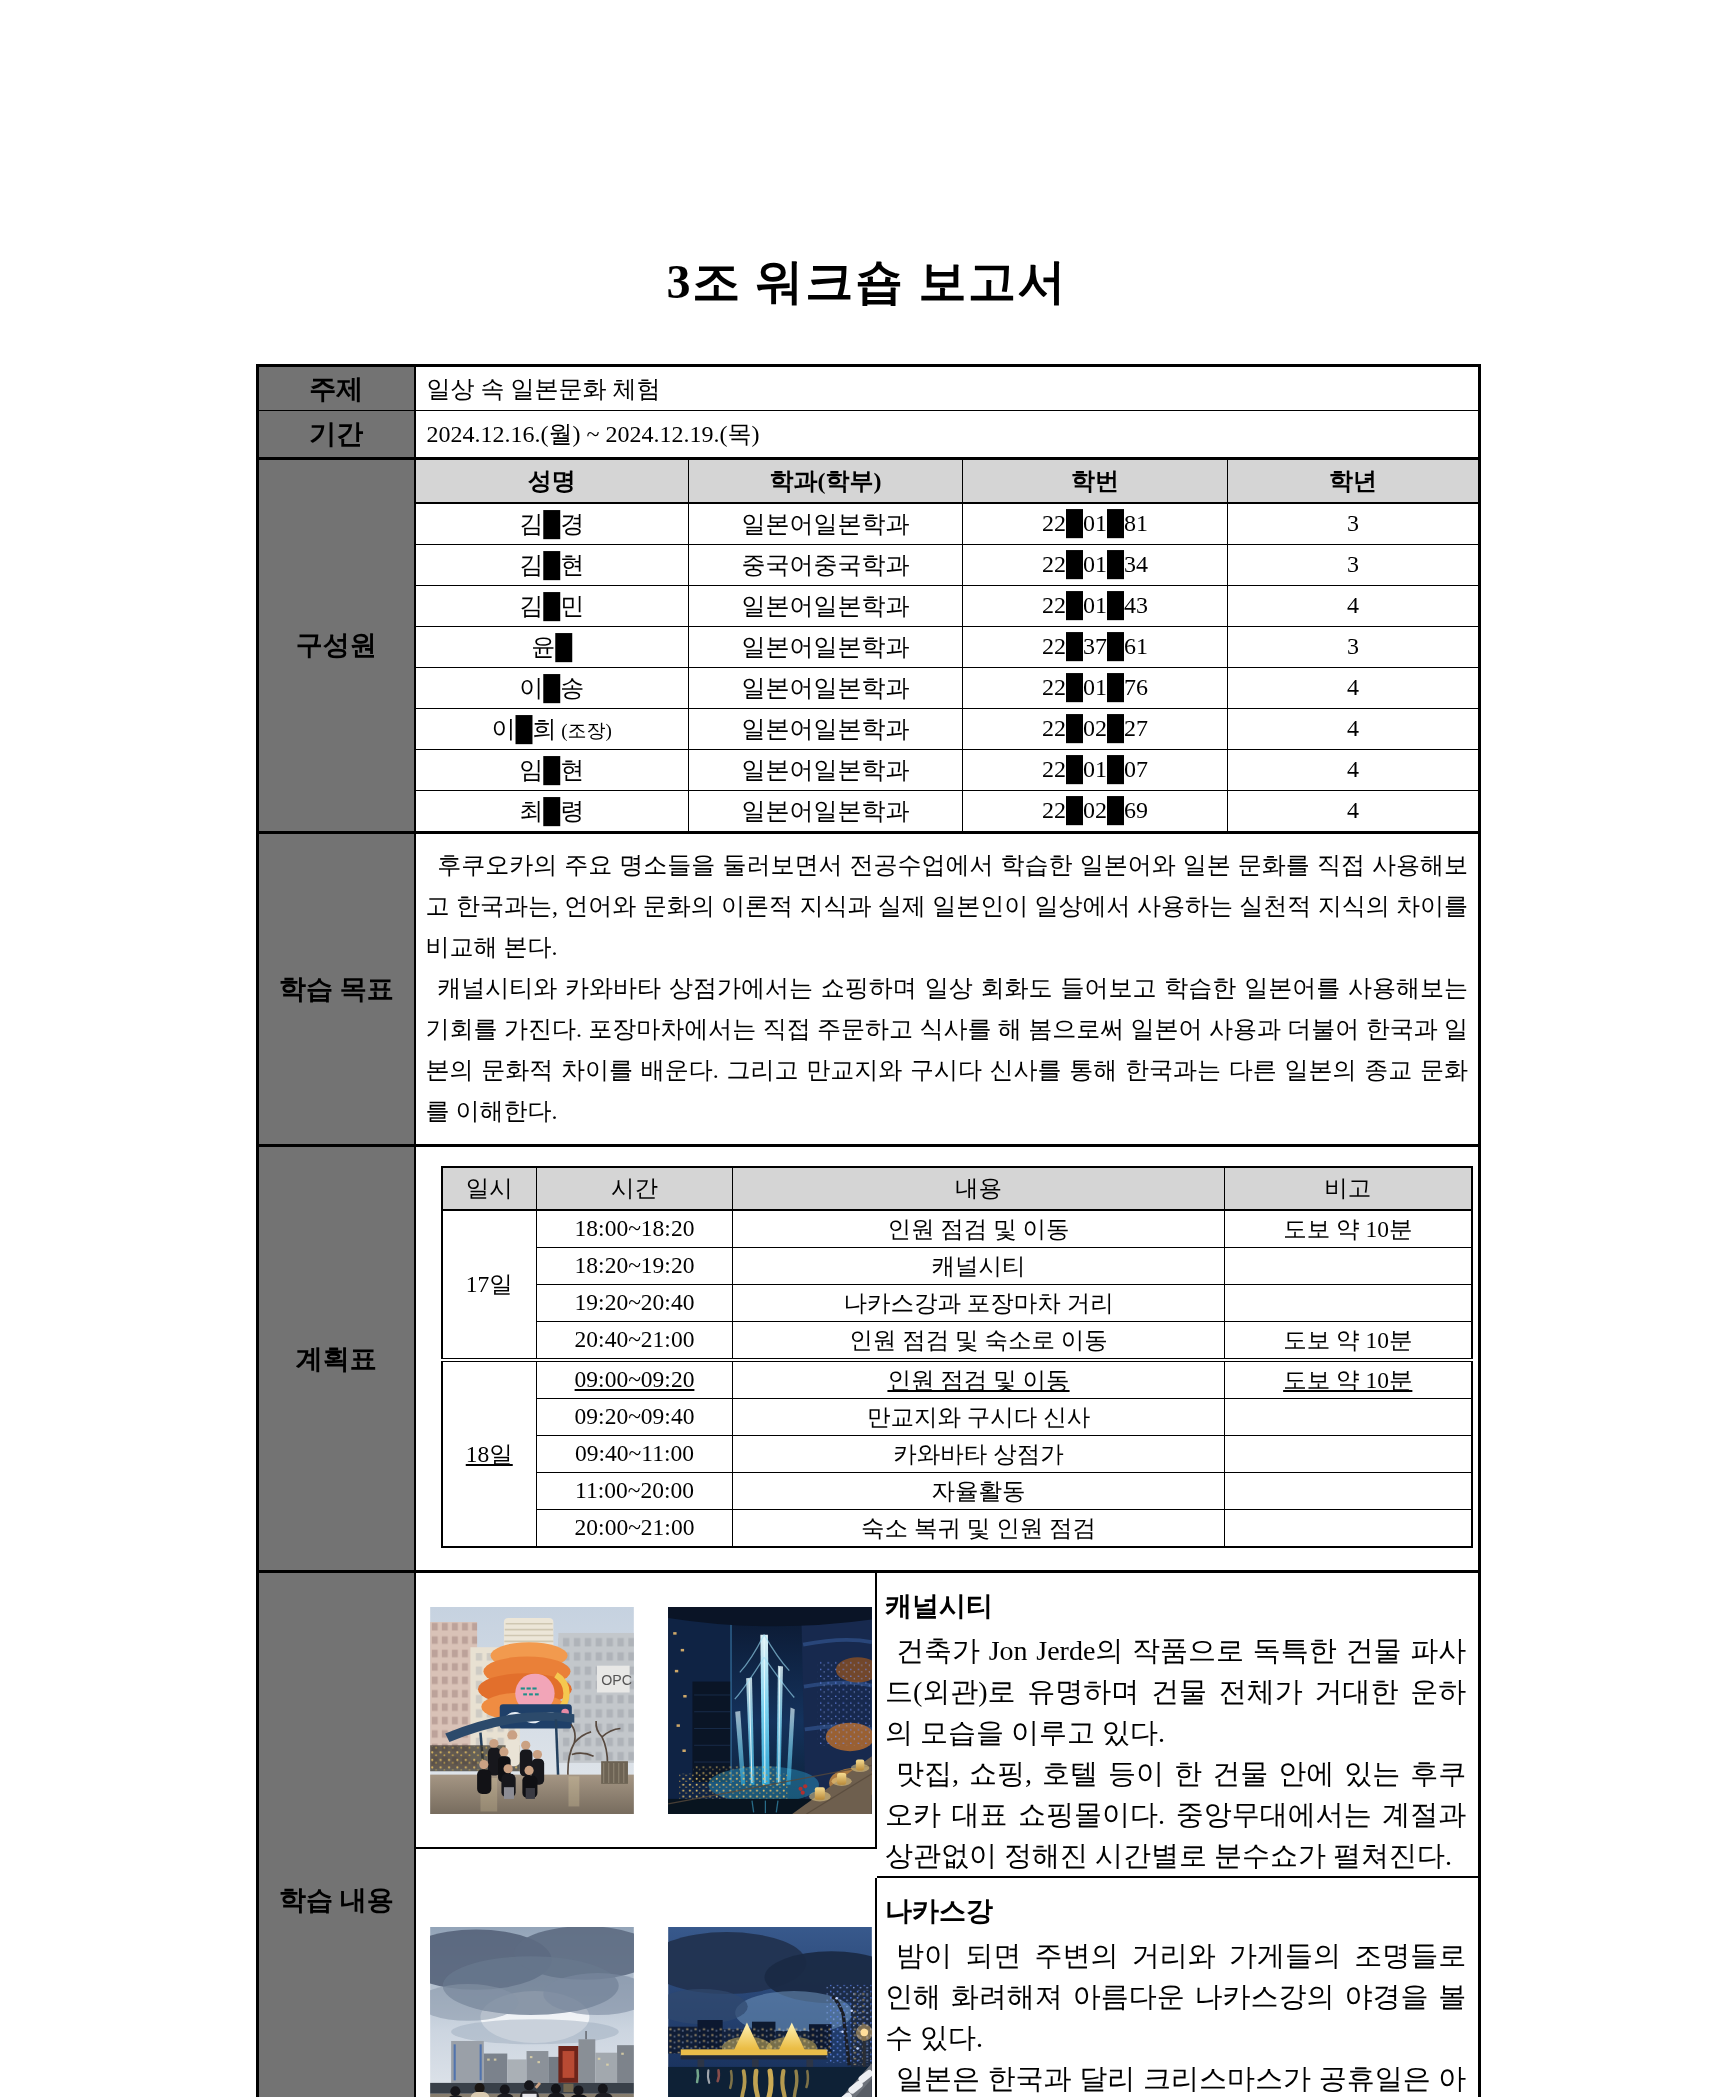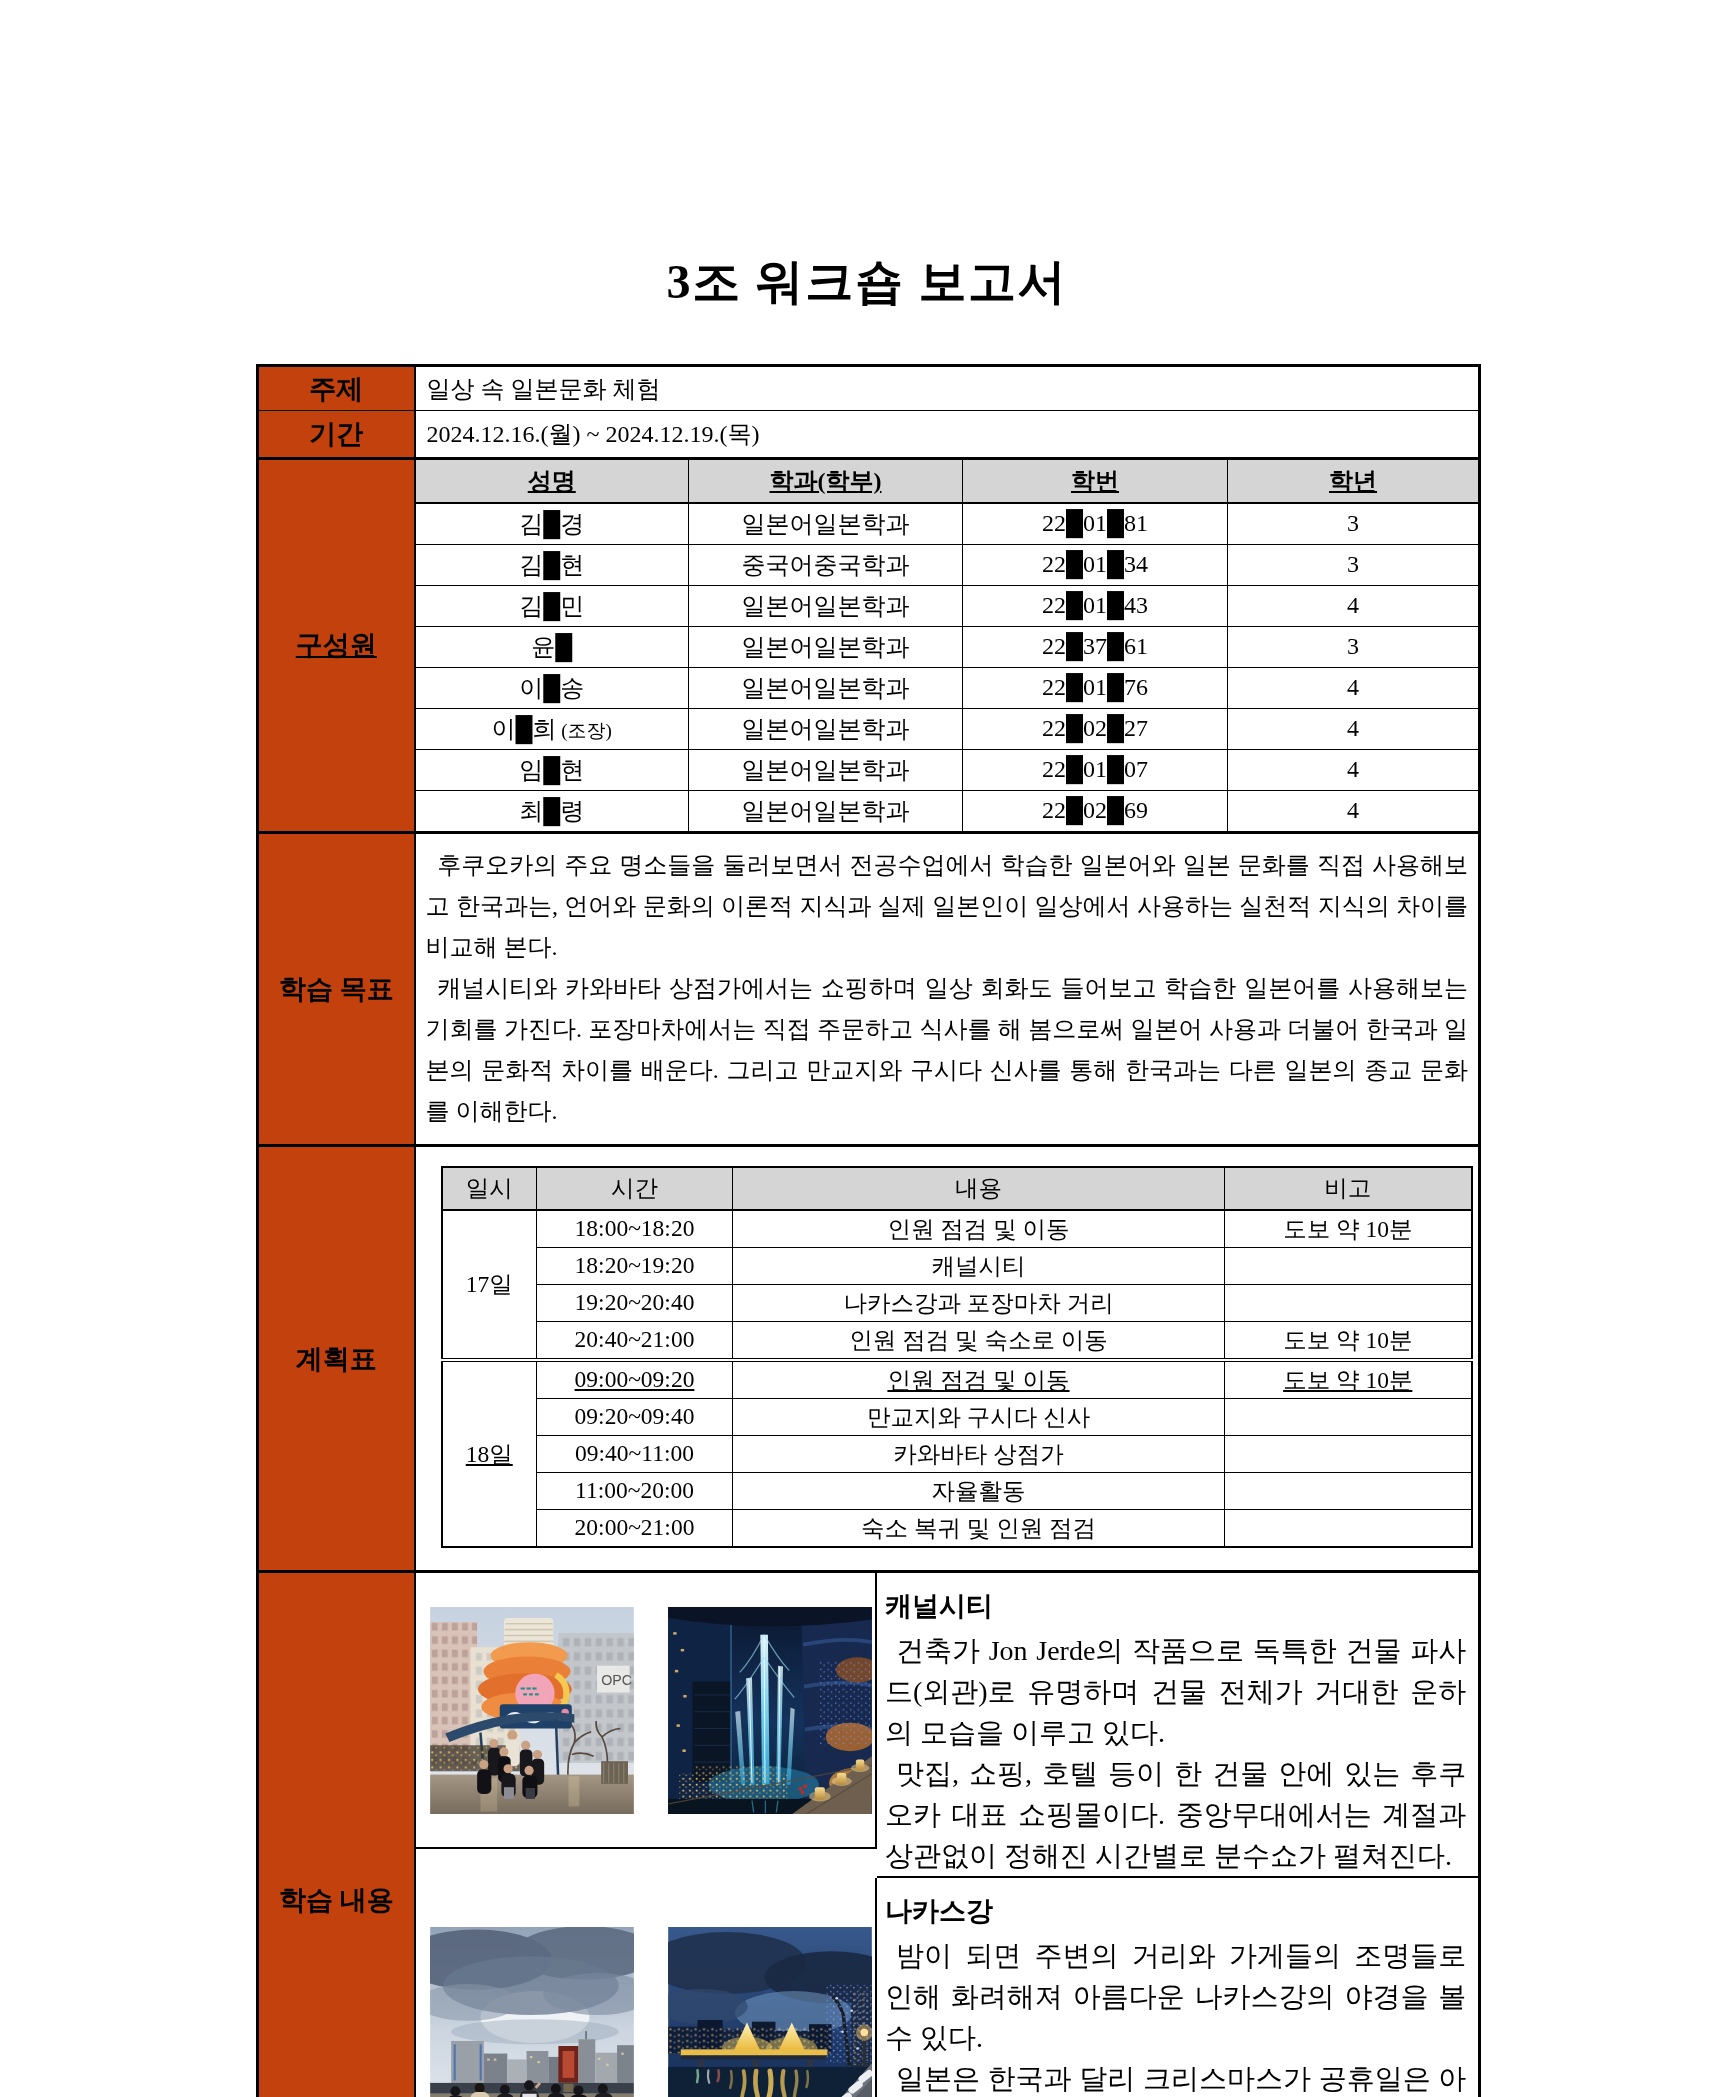--- a/index.html
+++ b/index.html
@@ -4,29 +4,29 @@
 <style>
   html,body{margin:0;padding:0;background:#ffffff;}
   body{font-family:"Liberation Serif","DejaVu Serif",serif;color:#000;}
   .page{width:1734px;height:2450px;background:#fff;position:relative;overflow:hidden;}
 
   .title{margin:0;padding-top:250px;text-align:center;font-size:48px;font-weight:bold;letter-spacing:1.7px;}
 
   table.main{border-collapse:collapse;table-layout:fixed;width:1222px;margin:50px 0 0 256px;border:3.8px solid #000;}
   table.main th,table.main td{border:1.7px solid #000;overflow:hidden;}
 
-  .lbl{background:#c2410c;font-weight:bold;font-size:27px;text-align:center;vertical-align:middle;border-right-width:2.5px !important;white-space:nowrap;}
+  .lbl{background:#737373;font-weight:bold;font-size:27px;text-align:center;vertical-align:middle;border-right-width:2.5px !important;white-space:nowrap;}
   .val{font-size:24px;text-align:left;padding:1.7px 4.2px 1.7px 11px;vertical-align:middle;}
   .r-topic th,.r-topic td{height:40px;}
   .r-period th,.r-period td{height:42px;}
 
   tr.section > th, tr.section > td{border-top-width:3.8px;}
 
   .mh{background:#d5d5d5;font-weight:bold;font-size:24px;height:40px;text-align:center;vertical-align:middle;}
-  tr.member-header > th{border-bottom-width:2.5px;text-decoration:underline;}
+  tr.member-header > th{border-bottom-width:2.5px;}
   td.mcell{font-size:24px;text-align:center;height:38px;vertical-align:middle;white-space:nowrap;}
   .note-small{font-size:19px;}
 
   .goals-cell{padding:11px 10px 12.6px 10px;vertical-align:top;}
   .goals-cell p{margin:0;font-size:24px;line-height:41px;text-align:justify;text-indent:11.7px;}
 
   .plan-cell{padding:18.5px 0 22px 25px;vertical-align:top;}
   table.sched{border-collapse:collapse;table-layout:fixed;width:1030px;border:2.5px solid #000;}
   table.sched th,table.sched td{border:1.7px solid #000;text-align:center;vertical-align:middle;}
   table.sched th{background:#d5d5d5;font-weight:normal;font-size:23.5px;height:39px;border-bottom-width:2.9px;}

